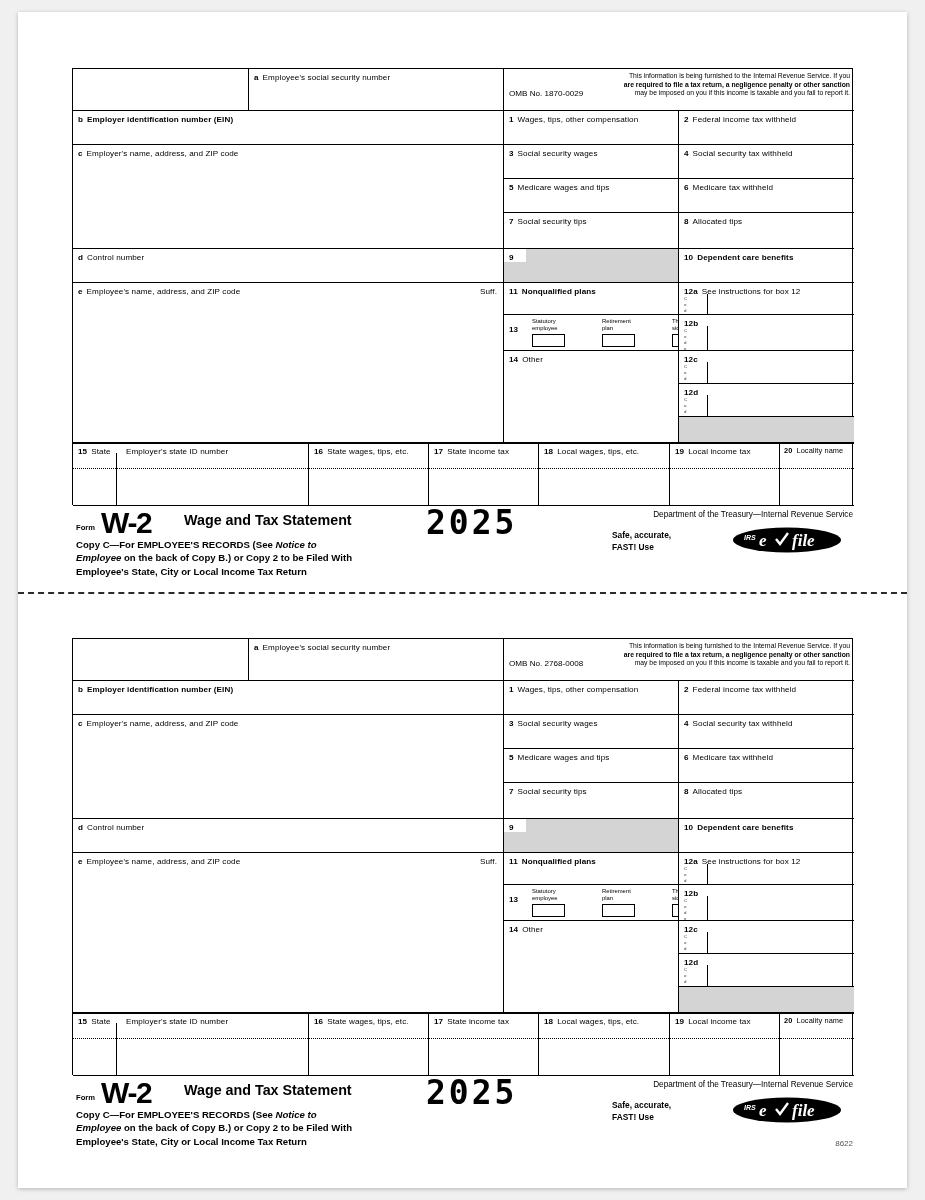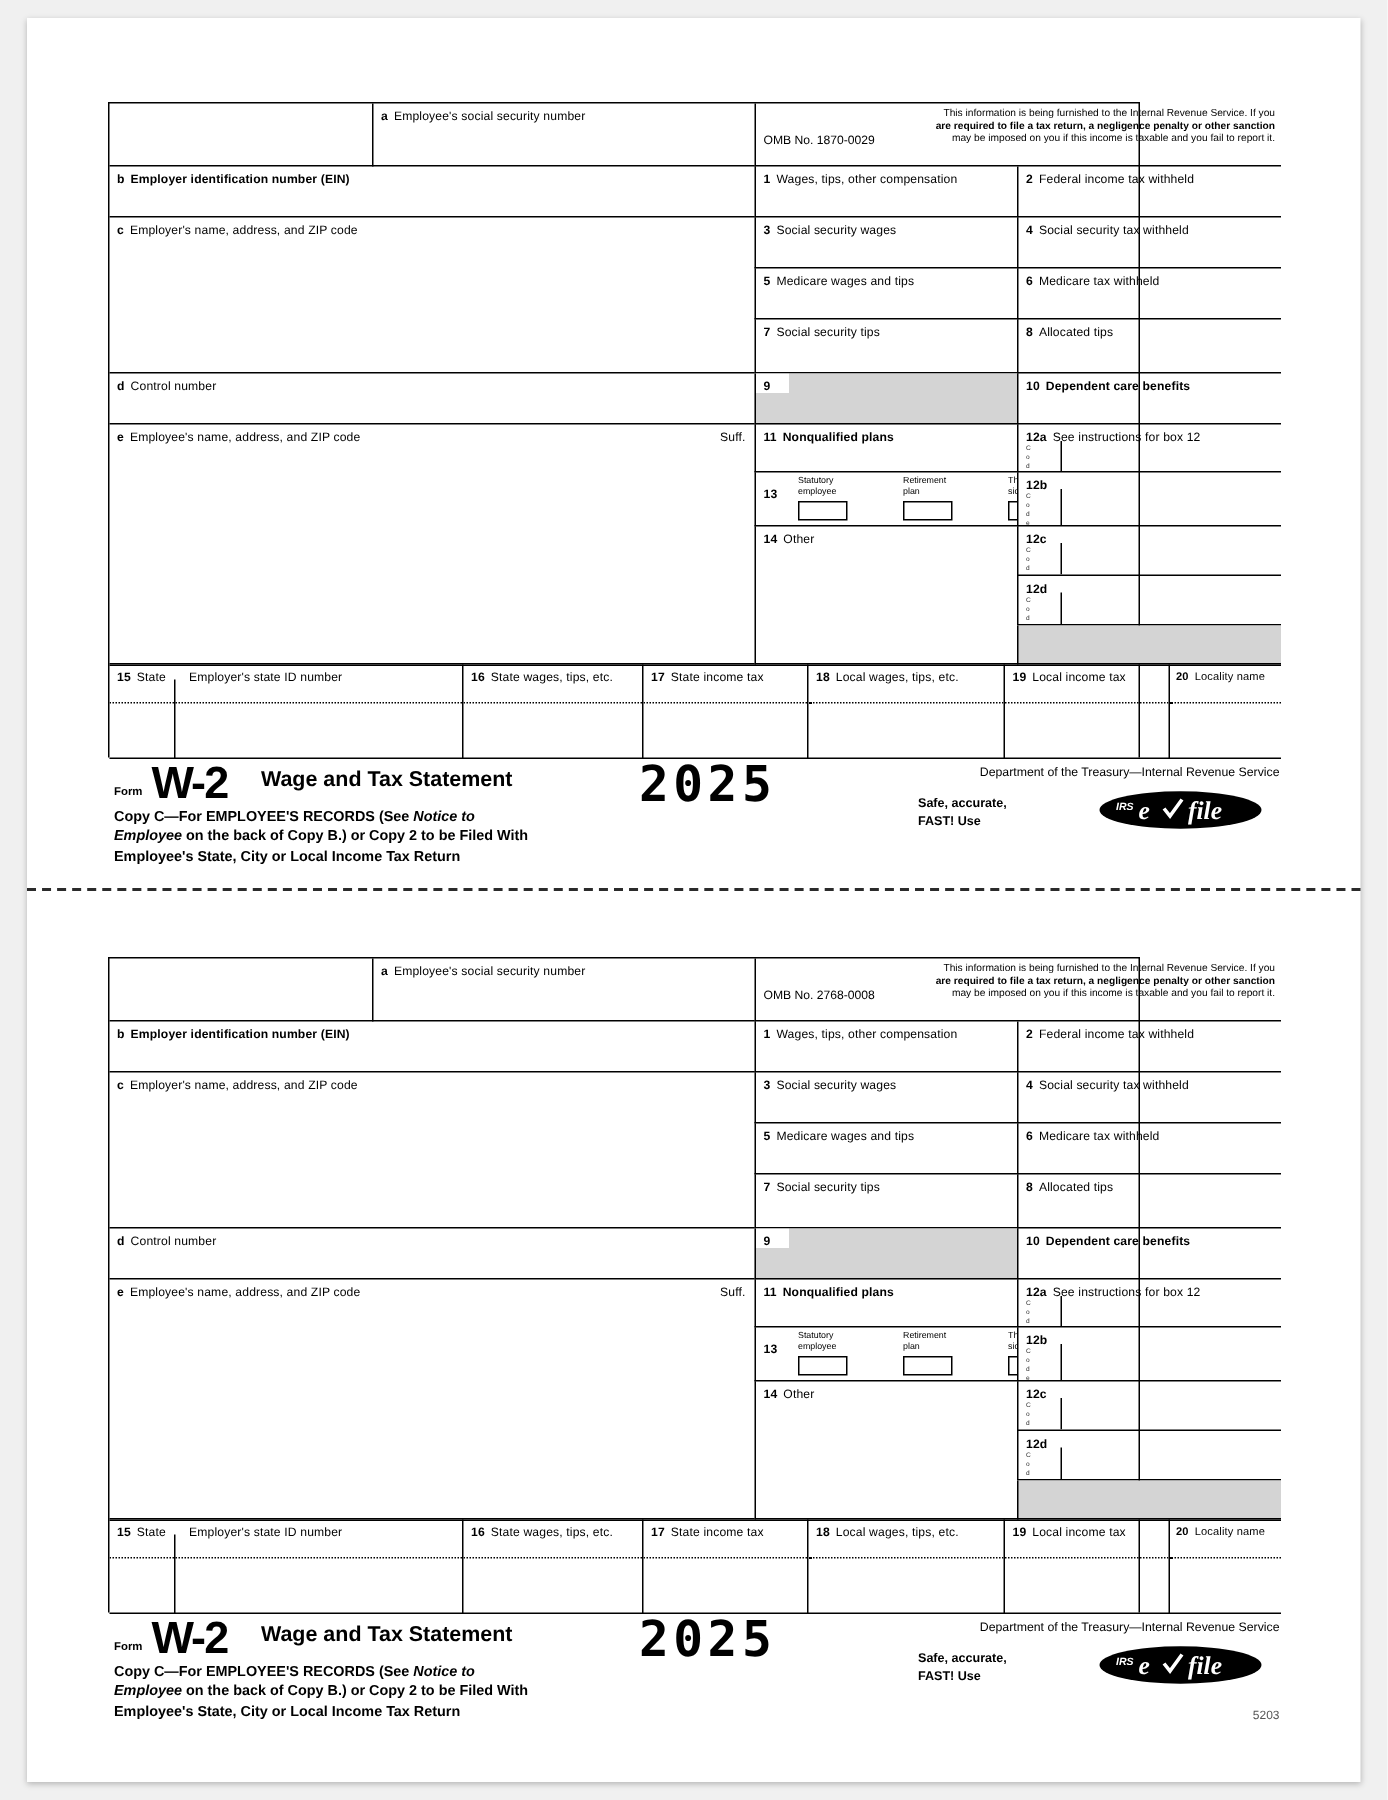--- a/index.html
+++ b/index.html
@@ -30,21 +30,21 @@
     height: 0;
   }
 
   
   .w2form { position: absolute; left: 54px; width: 781px; }
   .w2form.top    { top: 56px; }
   .w2form.bottom { top: 626px; }
 
   .grid {
     position: relative;
-    width: 688px;
+    width: 781px;
     height: 437px;
     border: 1.4px solid #000;
     border-bottom: none;
   }
 
   
   .cell { position: absolute; overflow: hidden; }
   .bl { border-left: 1.1px solid #000; }
   .bb { border-bottom: 1.1px solid #000; }
   .bt-thick { border-top: 1.6px solid #000; }
@@ -109,21 +109,21 @@
   .vline {
     position: absolute;
     width: 0;
     border-left: 1.1px solid #000;
   }
 
   
   .footer { position: relative; width: 781px; height: 82px; }
   .f-form  { position: absolute; left: 4px;  top: 18px; font-size: 7.6px; font-weight: bold; }
   .f-w2    { position: absolute; left: 29px; top: 1px;  font-size: 30px; font-weight: bold; letter-spacing: -1.3px; }
-  .f-wage  { position: absolute; left: 102px; top: 7px; font-size: 14.3px; font-weight: bold; }
+  .f-wage  { position: absolute; left: 112px; top: 7px; font-size: 14.3px; font-weight: bold; }
   .f-copy  { position: absolute; left: 4px;  top: 33px; font-size: 9.6px; font-weight: bold; line-height: 1.4; width: 350px; }
   .f-copy i { font-style: italic; }
   .f-year  {
     position: absolute; left: 354px; top: -2px;
     font-size: 33px; font-weight: bold; letter-spacing: 3px;
     font-family: "DejaVu Sans Mono", monospace;
   }
   .f-dept  { position: absolute; left: 450px; top: 5px; width: 331px; text-align: right; font-size: 8.2px; }
   .f-safe  { position: absolute; left: 540px; top: 24px; font-size: 8.4px; font-weight: bold; line-height: 1.45; }
   .efile   { position: absolute; left: 660px; top: 22px; width: 110px; height: 26px; }
@@ -481,19 +481,19 @@
       </div>
       <div class="efile">
         <svg viewBox="0 0 110 26" width="110" height="26">
           <ellipse cx="55" cy="13" rx="54" ry="12.5" fill="#000"></ellipse>
           <text x="12" y="13" font-family="Liberation Sans, sans-serif" font-size="7" font-weight="bold" font-style="italic" fill="#fff">IRS</text>
           <text x="27" y="19" font-family="Liberation Serif, serif" font-size="17" font-weight="bold" font-style="italic" fill="#fff">e</text>
           <path d="M44 12 L48 17 L56 6" stroke="#fff" stroke-width="2.4" fill="none"></path>
           <text x="60" y="19" font-family="Liberation Serif, serif" font-size="17" font-weight="bold" font-style="italic" fill="#fff">file</text>
         </svg>
       </div>
-      <div class="f-num">5203</div>
+      <div class="f-num">8622</div>
     </div>
   </div>
 
 </div>
 
 <div class="perf-line"></div>
 
 </body></html>

